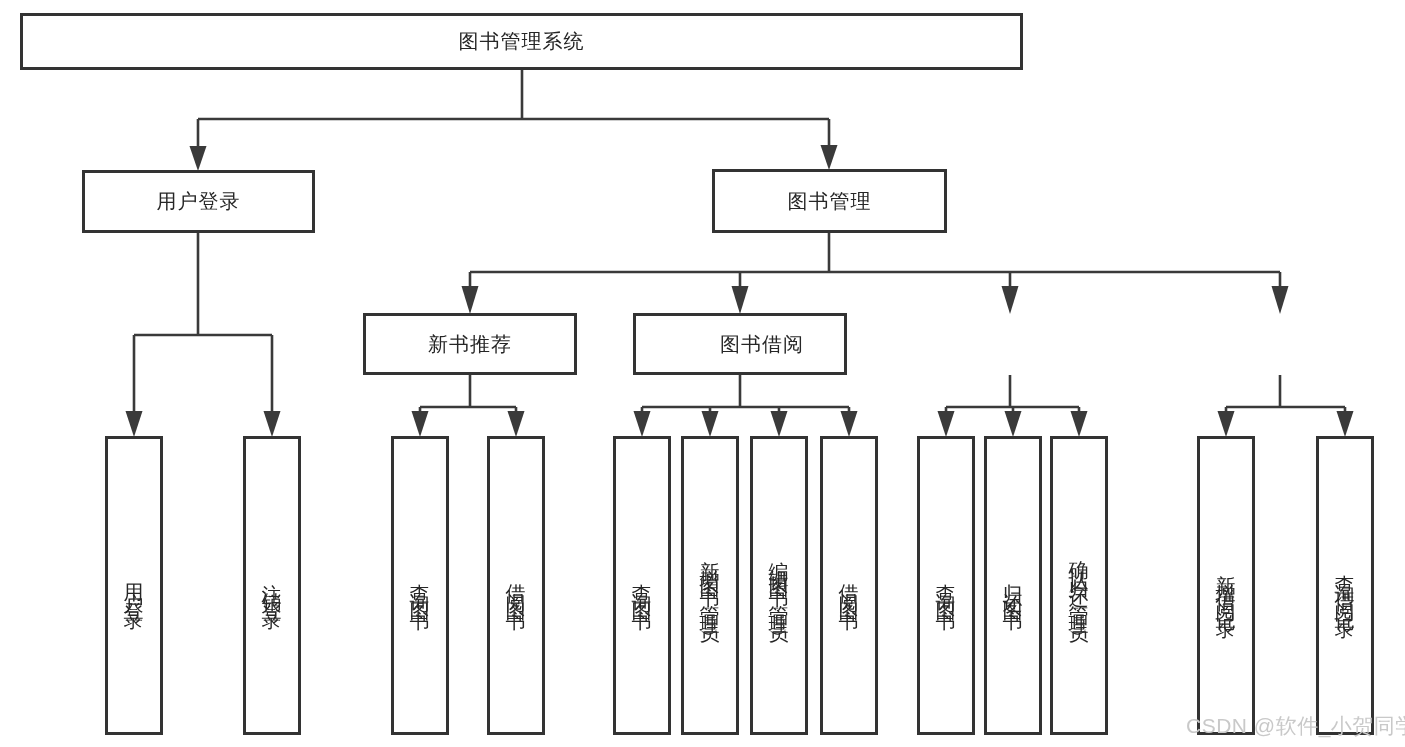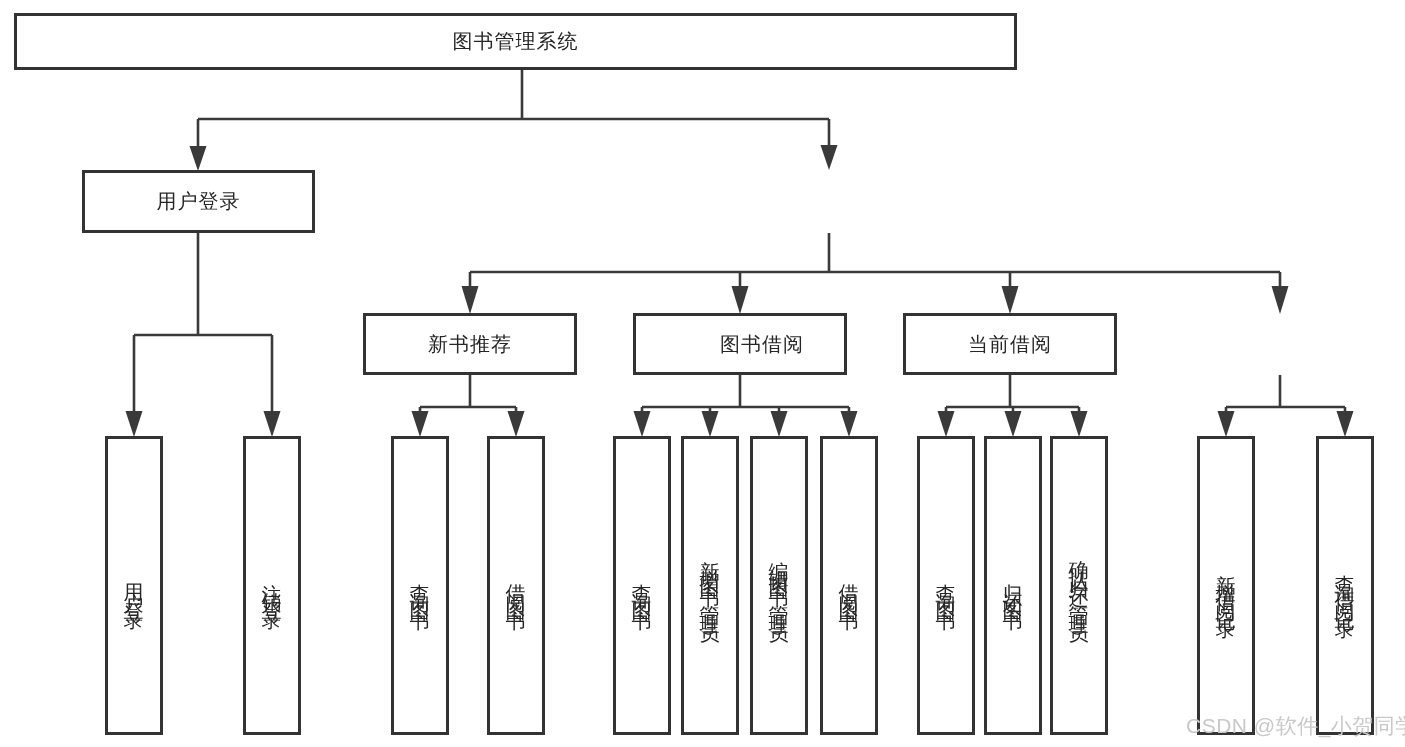--- a/index.html
+++ b/index.html
@@ -114,27 +114,27 @@
     <polygon points="1070.5,411 1087.5,411 1079,437"></polygon>
 
     <path d="M1280 375 V407"></path>
     <path d="M1226 407 H1345"></path>
     <path d="M1226 407 V412"></path>
     <path d="M1345 407 V412"></path>
     <polygon points="1217.5,411 1234.5,411 1226,437"></polygon>
     <polygon points="1336.5,411 1353.5,411 1345,437"></polygon>
   </svg>
 
-  <div class="node" style="left:14px;top:13px;width:1003px;height:57px;">图书管理系统</div>
+  <div class="node" style="left:20px;top:13px;width:1003px;height:57px;">图书管理系统</div>
 
   <div class="node" style="left:82px;top:170px;width:233px;height:63px;">用户登录</div>
+  <div class="node" style="left:712px;top:169px;width:235px;height:64px;">图书管理</div>
 
   <div class="node" style="left:363px;top:313px;width:214px;height:62px;">新书推荐</div>
   <div class="node" style="left:633px;top:313px;width:214px;height:62px;padding-left:44px;">图书借阅</div>
-  <div class="node" style="left:903px;top:313px;width:214px;height:62px;">当前借阅</div>
 
   <div class="node vnode" style="left:105px;top:436px;width:58px;height:299px;">
     <span class="vtext">用户登录</span>
   </div>
   <div class="node vnode" style="left:243px;top:436px;width:58px;height:299px;">
     <span class="vtext">注销登录</span>
   </div>
 
   <div class="node vnode" style="left:391px;top:436px;width:58px;height:299px;">
     <span class="vtext">查询图书</span>

